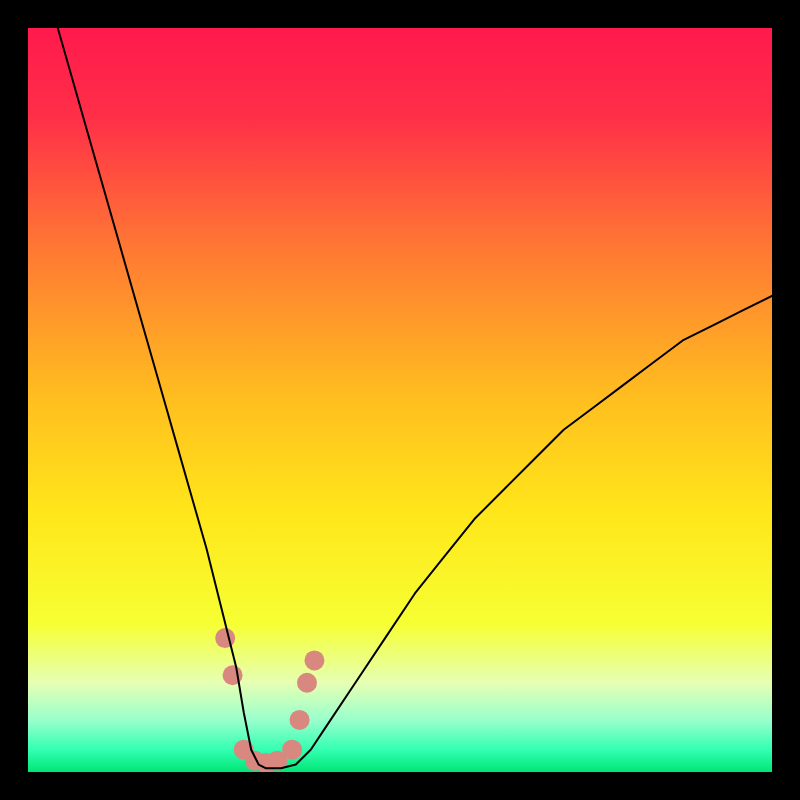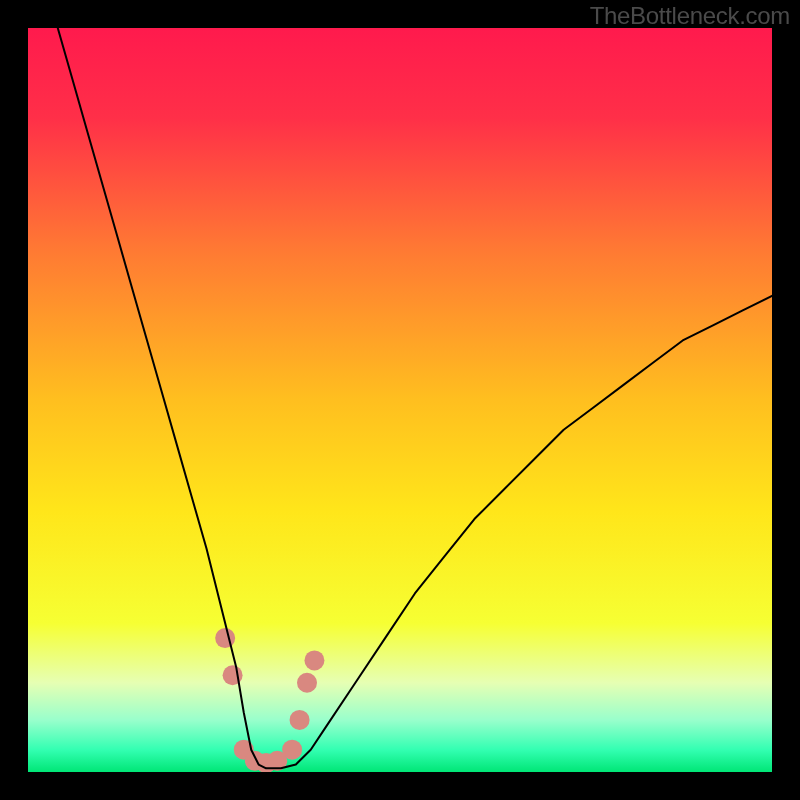--- a/index.html
+++ b/index.html
@@ -32,21 +32,20 @@
     left: 28px;
     top: 28px;
     width: 744px;
     height: 744px;
   }
 </style>
 </head>
 <body>
 
 <div class="frame">
-  <div class="watermark">TheBottleneck.com</div>
 
   <svg class="plot" viewBox="0 0 744 744" preserveAspectRatio="none">
     <defs>
       <linearGradient id="bg-grad" x1="0" y1="0" x2="0" y2="1">
           <stop offset="0%" stop-color="#ff1a4d"></stop>
           <stop offset="12%" stop-color="#ff2f48"></stop>
           <stop offset="30%" stop-color="#ff7a33"></stop>
           <stop offset="50%" stop-color="#ffbf1f"></stop>
           <stop offset="65%" stop-color="#ffe61a"></stop>
           <stop offset="80%" stop-color="#f6ff33"></stop>

